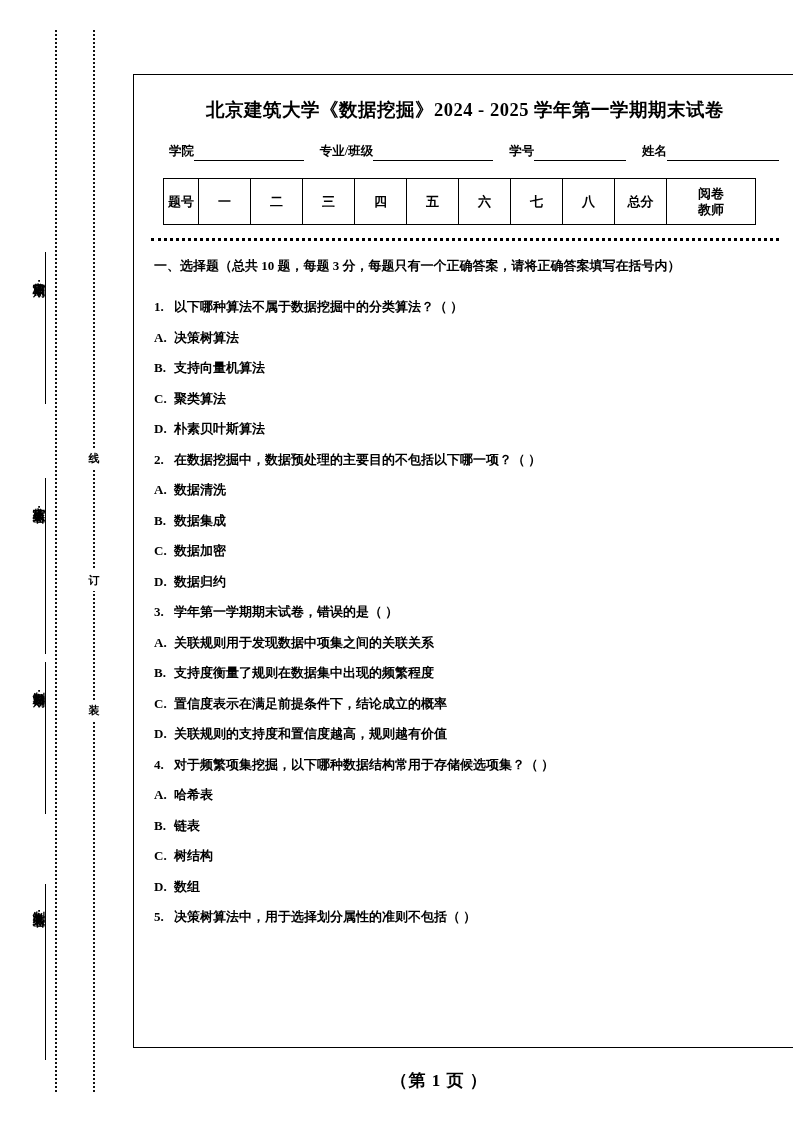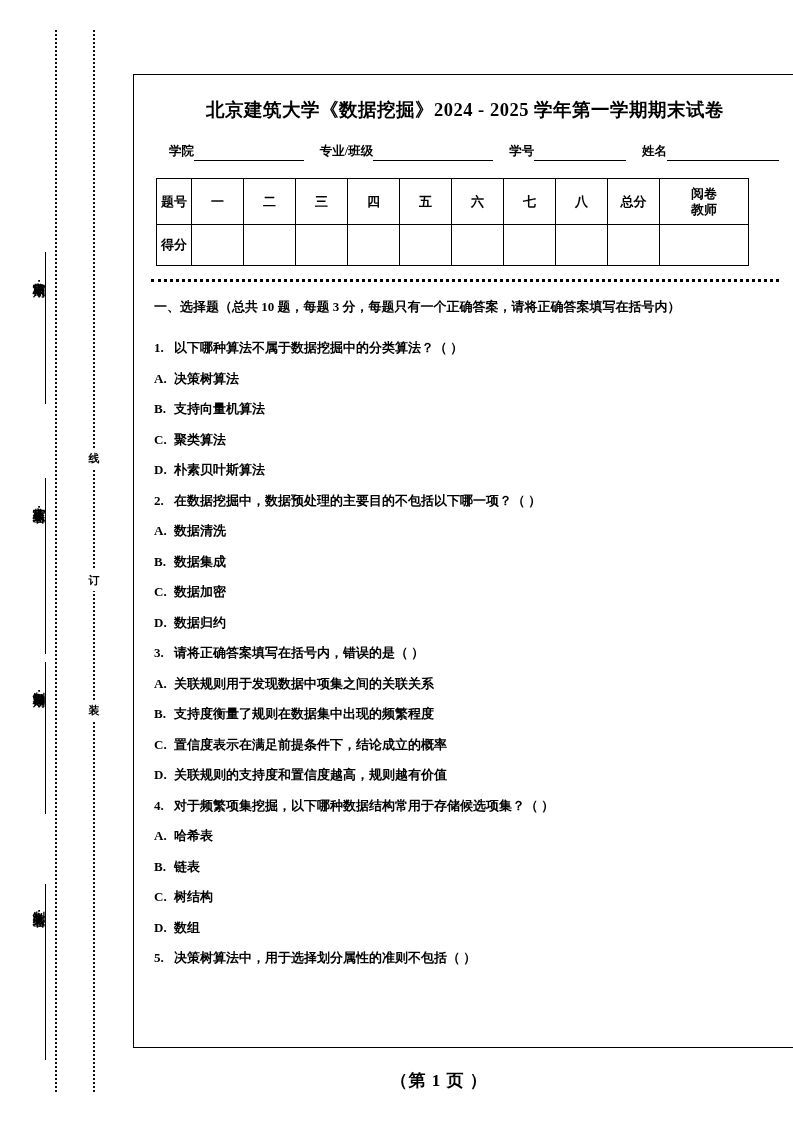--- a/index.html
+++ b/index.html
@@ -106,21 +106,21 @@
     border-bottom: 1.2px solid #000;
     height: 14px;
   }
   .blank-w1 { width: 110px; }
   .blank-w2 { width: 120px; }
   .blank-w3 { width: 92px; }
   .blank-w4 { width: 112px; }
 
   
   #score-table {
-    margin: 17px 0 0 5px;
+    margin: 17px 0 0 12px;
     border-collapse: collapse;
     width: 575px;
     table-layout: fixed;
   }
   #score-table td {
     border: 1px solid #000;
     text-align: center;
     vertical-align: middle;
     font-size: 13px;
     font-weight: bold;
@@ -244,35 +244,20 @@
         <td class="col-num">七</td>
         <td class="col-num">八</td>
         <td class="col-total">总分</td>
         <td class="col-grader">
           <div class="stack-char">
             <div>阅卷</div>
             <div>教师</div>
           </div>
         </td>
       </tr>
-      <tr class="row-blank">
-        <td class="col-head">
-          <div class="stack-char">得分</div>
-        </td>
-        <td></td>
-        <td></td>
-        <td></td>
-        <td></td>
-        <td></td>
-        <td></td>
-        <td></td>
-        <td></td>
-        <td></td>
-        <td></td>
-      </tr>
     </tbody>
       </table>
 
     <div id="section-separator"></div>
 
     <div id="exam-body">
 
       <div class="section-heading">一、选择题（总共 10 题，每题 3 分，每题只有一个正确答案，请将正确答案填写在括号内）</div>
 
       <div class="question-stem">
@@ -312,21 +297,21 @@
         <span class="opt-letter">C.</span>
         <span class="opt-text">数据加密</span>
       </div>
       <div class="option-line">
         <span class="opt-letter">D.</span>
         <span class="opt-text">数据归约</span>
       </div>
 
       <div class="question-stem">
         <span class="q-num">3.</span>
-        <span class="q-text">请将正确答案填写在括号内，错误的是（  ）</span>
+        <span class="q-text">学年第一学期期末试卷，错误的是（  ）</span>
       </div>
       <div class="option-line">
         <span class="opt-letter">A.</span>
         <span class="opt-text">关联规则用于发现数据中项集之间的关联关系</span>
       </div>
       <div class="option-line">
         <span class="opt-letter">B.</span>
         <span class="opt-text">支持度衡量了规则在数据集中出现的频繁程度</span>
       </div>
       <div class="option-line">

